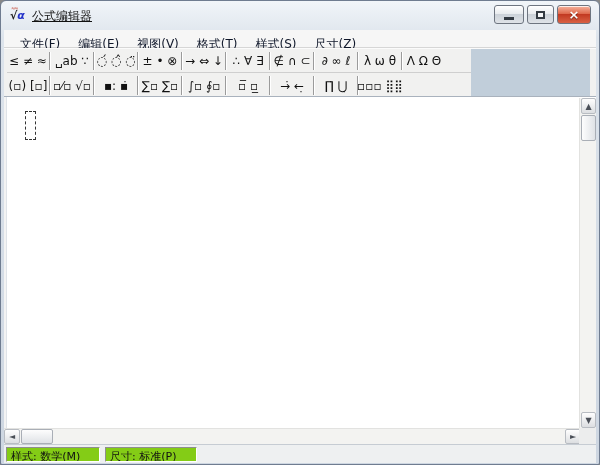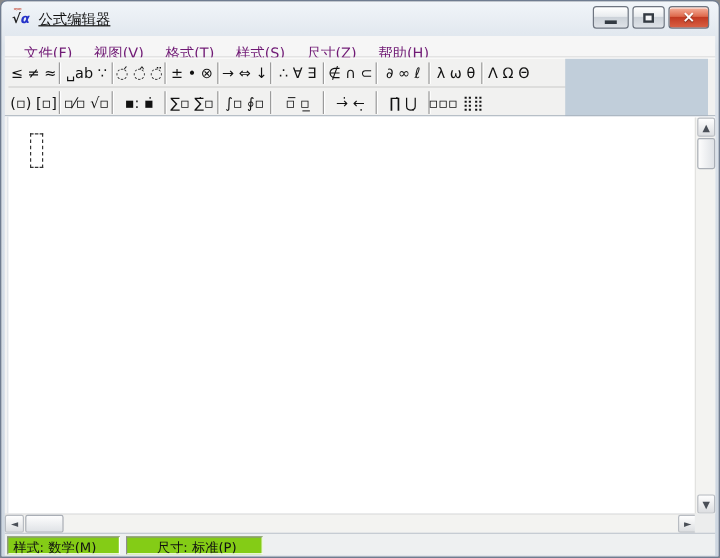--- a/index.html
+++ b/index.html
@@ -21,21 +21,21 @@
     background:linear-gradient(180deg,#ffffff 0%,#e9ecef 45%,#ccd2d9 50%,#dfe3e8 100%);
     box-shadow:inset 0 1px 0 rgba(255,255,255,.8);cursor:default;}
   .cap-btn.min{width:30px;} .cap-btn.max{width:27px;} 
   .cap-btn.close{width:34px;background:linear-gradient(180deg,#f6b49f 0%,#de6a4d 45%,#c23a22 50%,#d96144 100%);}
   .g-min{display:block;width:10px;height:3px;background:#333a42;margin-top:8px;}
   .g-max{display:block;width:9px;height:8px;border:2px solid #333a42;background:#f5f6f8;}
   .g-close{color:#fff;font-size:13px;font-weight:bold;line-height:1;text-shadow:0 1px 1px rgba(0,0,0,.45);font-style:normal;}
   
   .menubar{position:absolute;left:3px;right:3px;top:29px;height:18px;background:#f6f6f6;
     border-bottom:1px solid #d6d6d6;display:flex;align-items:center;padding-left:7px;}
-  .menu-item{font-size:12px;color:#701a75;padding:1px 9px;white-space:pre;margin-top:12px;}
+  .menu-item{font-size:12px;color:#0f172a;padding:1px 9px;white-space:pre;margin-top:12px;}
   
   .toolbar{position:absolute;left:3px;right:3px;top:47px;height:49px;background:#f1f1f0;border-top:1px solid #fbfbfb;}
   .trow{position:absolute;left:3px;width:466px;height:23px;display:flex;align-items:stretch;}
   .trow.r1{top:1px;border-bottom:1px solid #cfcfcf;}
   .trow.r2{top:25px;}
   .cell{width:42px;display:flex;align-items:center;justify-content:center;font-size:12px;color:#111;white-space:pre;cursor:default;}
   .sep{width:0;border-left:1px solid #9b9b9b;border-right:1px solid #ffffff;margin:2px 0;}
   .toolbar-filler{position:absolute;left:467px;right:6px;top:0;bottom:0;background:#c1ceda;}
   .toolbar-bottomline{position:absolute;left:0;right:0;bottom:0;height:1px;background:#a9b2bd;}
   
@@ -51,21 +51,21 @@
   .v-thumb{position:absolute;left:1px;top:17px;width:15px;height:26px;background:linear-gradient(90deg,#fdfdfd,#dfe2e6);border:1px solid #a9aeb6;border-radius:2px;}
   .hscroll .sb-btn{top:0;width:16px;height:15px;}
   .sb-left{left:0;} .sb-right{right:0;}
   .h-thumb{position:absolute;left:17px;top:0;width:32px;height:15px;background:linear-gradient(180deg,#fdfdfd,#dfe2e6);border:1px solid #a9aeb6;border-radius:2px;}
   .corner{position:absolute;right:3px;top:427px;width:17px;height:16px;background:#eceded;}
   
   .statusbar{position:absolute;left:3px;right:3px;top:443px;height:19px;background:#eef0f1;border-top:1px solid #c6ccd3;}
   .seg{position:absolute;top:2px;height:15px;background:#84cc16;border:1px solid;border-color:#8e8e8e #ffffff #ffffff #8e8e8e;
     font-size:11px;color:#111;padding:1px 0 0 4px;white-space:pre;overflow:hidden;}
   .seg1{left:2px;width:94px;}
-  .seg2{left:101px;width:114px;text-align:center;}
+  .seg2{left:101px;width:92px;}
   .seg3{left:200px;width:86px;}
 </style>
 </head>
 <body>
 
 <div class="window">
 
   <div class="titlebar">
     <span class="app-icon">
       <i class="ic-red">≈≈</i>
@@ -80,25 +80,25 @@
           <i class="g-max"></i>
         </div>
       <div class="cap-btn close">
           <i class="g-close">×</i>
         </div>
     </div>
   </div>
 
   <div class="menubar">
     <span class="menu-item">文件(F)</span>
+    <span class="menu-item">编辑(E)</span>
     <span class="menu-item">视图(V)</span>
     <span class="menu-item">格式(T)</span>
     <span class="menu-item">样式(S)</span>
     <span class="menu-item">尺寸(Z)</span>
-    <span class="menu-item">帮助(H)</span>
   </div>
 
   <div class="toolbar">
     <div class="trow r1">
       <div class="cell">≤ ≠ ≈</div>
         <i class="sep"></i>
       <div class="cell">␣ab ∵</div>
         <i class="sep"></i>
       <div class="cell">◌́ ◌̂ ◌̈</div>
         <i class="sep"></i>

